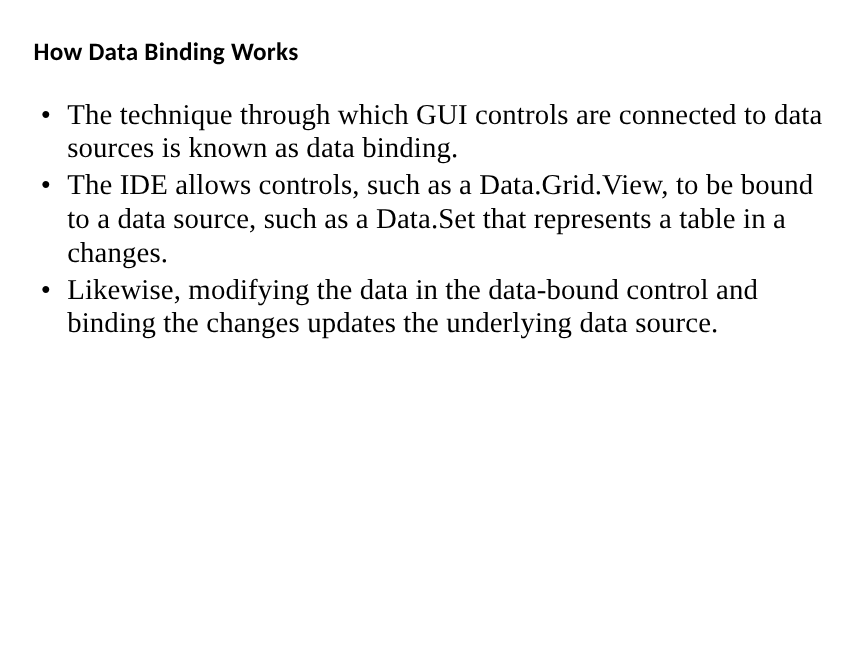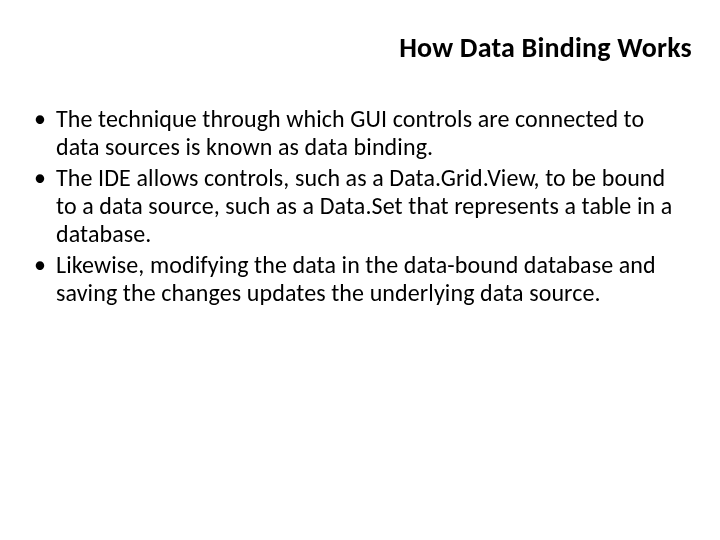--- a/index.html
+++ b/index.html
@@ -11,30 +11,31 @@
     font-family: Calibri, "Segoe UI", Arial, sans-serif;
     color: #000000;
   }
   .slide {
     box-sizing: border-box;
     width: 720px;
     height: 540px;
     padding: 28px 28px 0 28px;
   }
   .title {
-    text-align: right;
+    text-align: left;
     font-weight: 700;
-    font-size: 28px;
-    margin: 2px 0 40px 0;
+    font-size: 21px;
+    margin: 2px 0 26px 0;
     letter-spacing: 0.2px;
   }
   ul.bullets {
     list-style: none;
     margin: 0;
     padding: 0 4px 0 2px;
+    font-family: Liberation Serif, serif;
   }
   ul.bullets > li {
     position: relative;
     font-size: 24px;
     line-height: 1.18;
     padding-left: 26px;
     margin: 0 0 2px 0;
     letter-spacing: 0.1px;
   }
   ul.bullets > li::before {
@@ -46,16 +47,16 @@
     line-height: 1.18;
   }
 </style>
 </head>
 <body>
 
 <div class="slide">
   <div class="title">How Data Binding Works</div>
   <ul class="bullets">
     <li>The technique through which GUI controls are connected to data sources is known as data binding.</li>
-    <li>The IDE allows controls, such as a Data.Grid.View, to be bound to a data source, such as a Data.Set that represents a table in a database.</li>
-    <li>Likewise, modifying the data in the data-bound database and saving the changes updates the underlying data source.</li>
+    <li>The IDE allows controls, such as a Data.Grid.View, to be bound to a data source, such as a Data.Set that represents a table in a changes.</li>
+    <li>Likewise, modifying the data in the data-bound control and binding the changes updates the underlying data source.</li>
   </ul>
 </div>
 
 </body></html>

